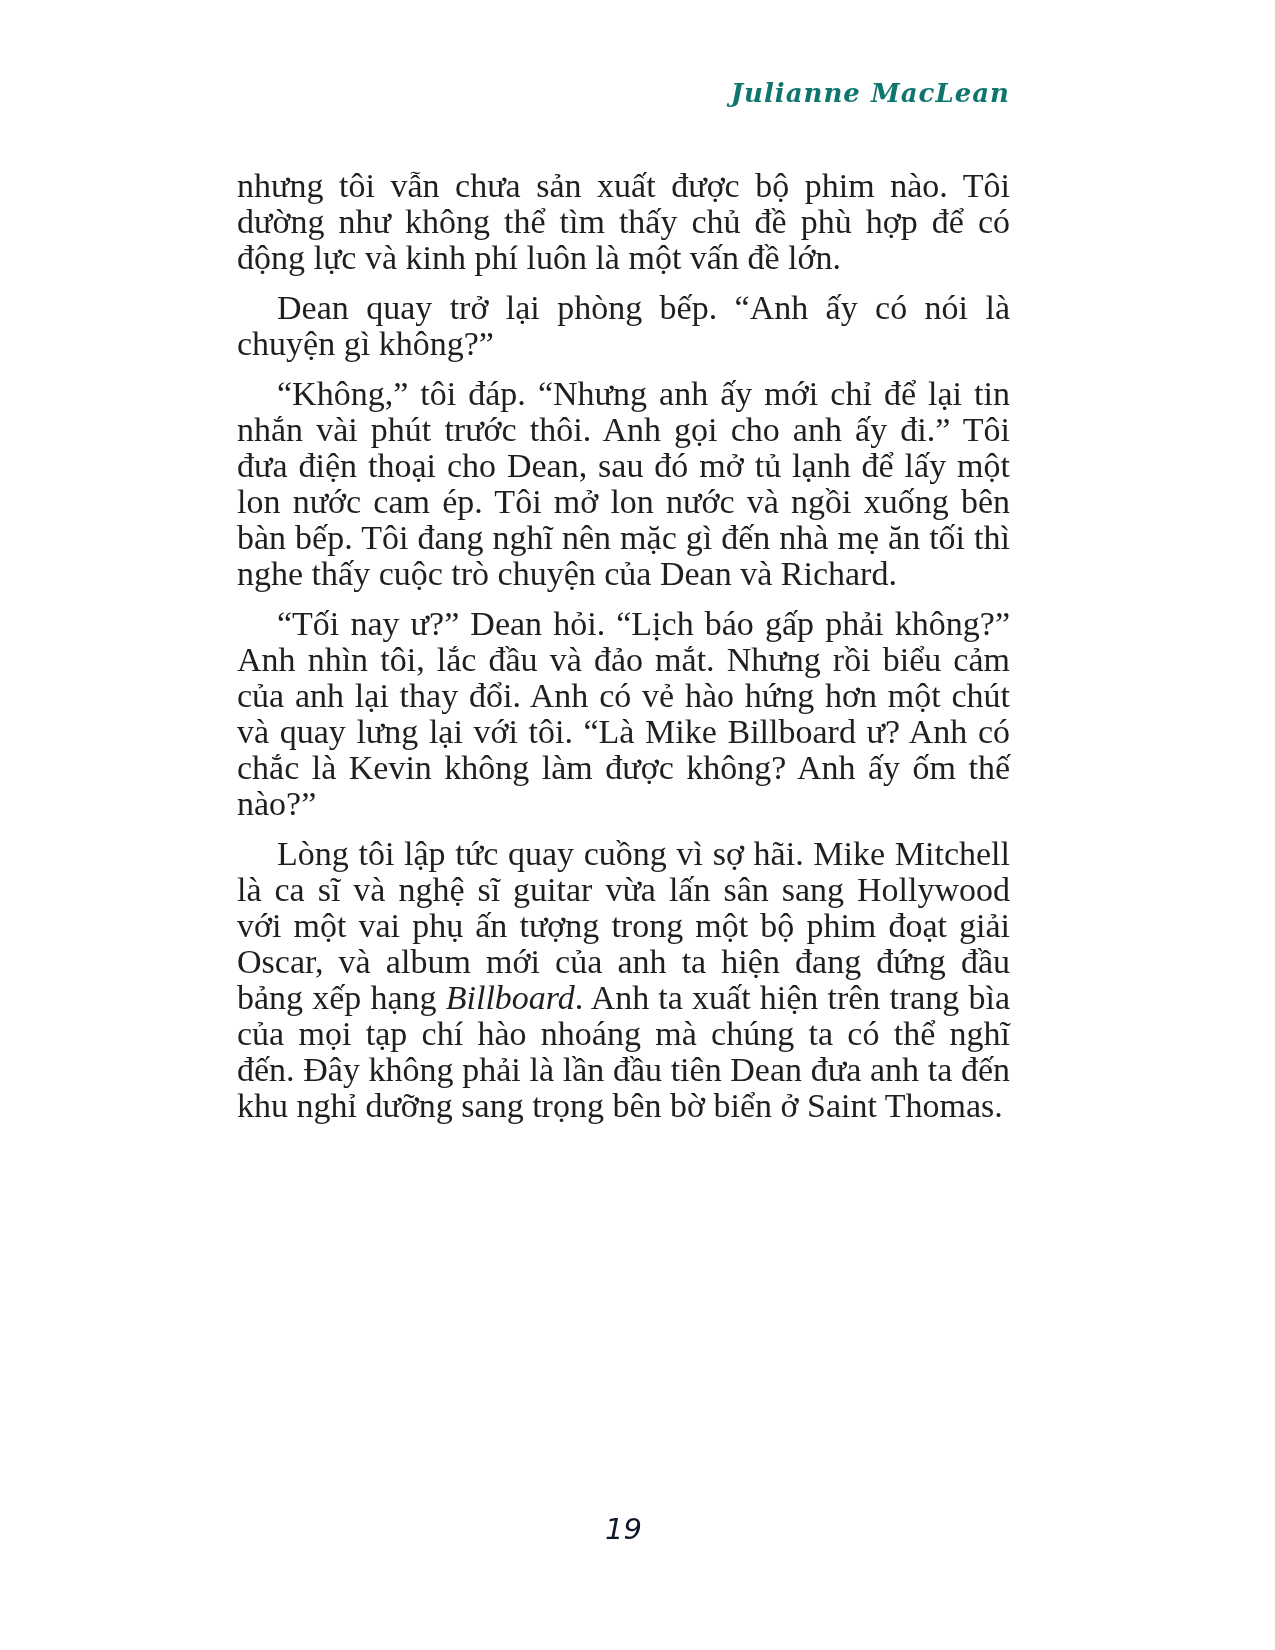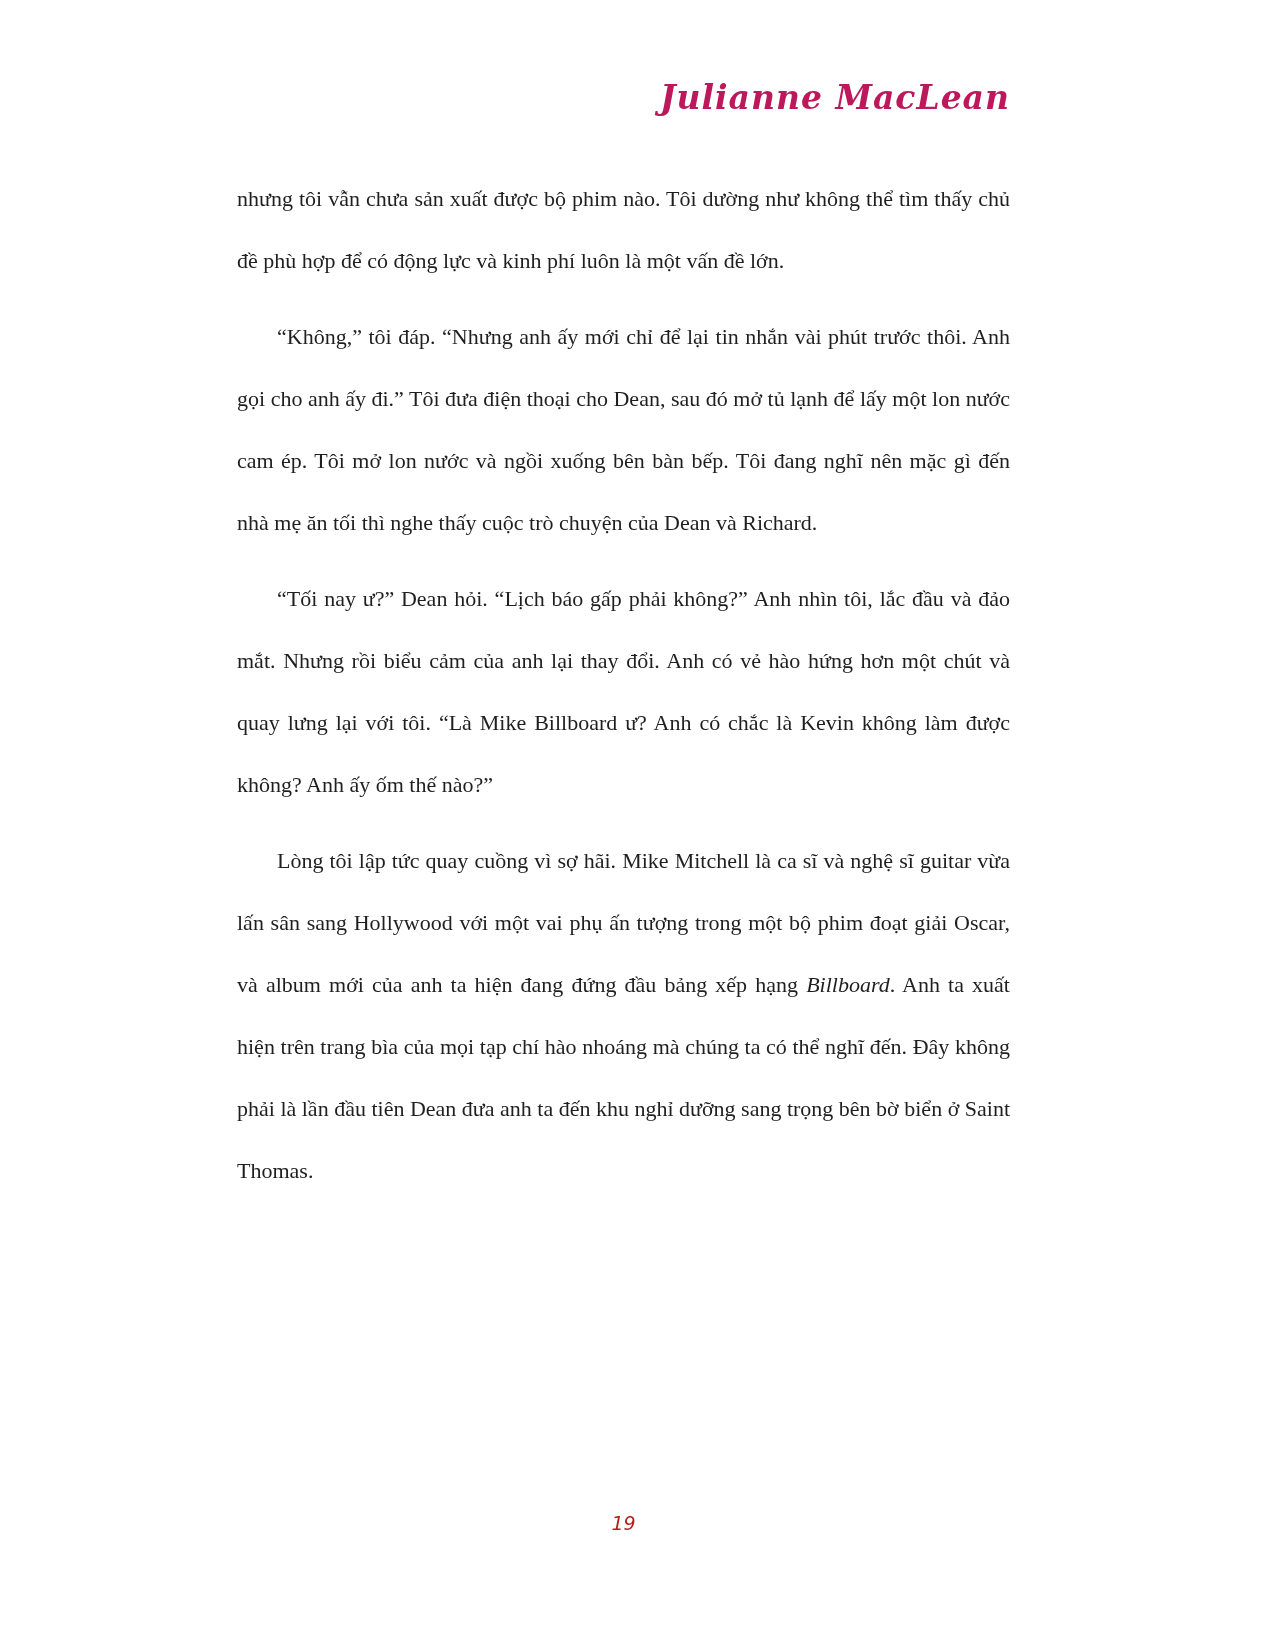--- a/index.html
+++ b/index.html
@@ -19,31 +19,31 @@
     position: absolute;
     top: 78px;
     left: 237px;
     width: 773px;
     text-align: right;
   }
   .author {
     font-family: "DejaVu Serif", serif;
     font-style: italic;
     font-weight: 600;
-    font-size: 33px;
+    font-size: 26px;
     letter-spacing: 1px;
-    color: #be185d;
+    color: #0f766e;
   }
   .body-text {
     position: absolute;
     top: 168px;
     left: 237px;
     width: 773px;
-    font-size: 22px;
-    line-height: 62px;
+    font-size: 34px;
+    line-height: 36px;
     text-align: justify;
     color: #1f1f1f;
   }
   .para {
     margin: 0 0 14px 0;
     text-indent: 40px;
   }
   .para.no-indent {
     text-indent: 0;
   }
@@ -52,35 +52,36 @@
   .footer {
     position: absolute;
     top: 1512px;
     left: 237px;
     width: 773px;
     text-align: center;
   }
   .page-number {
     font-family: "DejaVu Sans", sans-serif;
     font-style: italic;
-    font-size: 19px;
-    color: #b91c1c;
+    font-size: 29px;
+    color: #0f172a;
   }
 </style>
 </head>
 <body>
 
 <div class="page">
 
   <header class="header">
     <span class="author">Julianne MacLean</span>
   </header>
 
   <main class="body-text">
     <p class="para no-indent">nhưng tôi vẫn chưa sản xuất được bộ phim nào. Tôi dường như không thể tìm thấy chủ đề phù hợp để có động lực và kinh phí luôn là một vấn đề lớn.</p>
+    <p class="para">Dean quay trở lại phòng bếp. “Anh ấy có nói là chuyện gì không?”</p>
     <p class="para">“Không,” tôi đáp. “Nhưng anh ấy mới chỉ để lại tin nhắn vài phút trước thôi. Anh gọi cho anh ấy đi.” Tôi đưa điện thoại cho Dean, sau đó mở tủ lạnh để lấy một lon nước cam ép. Tôi mở lon nước và ngồi xuống bên bàn bếp. Tôi đang nghĩ nên mặc gì đến nhà mẹ ăn tối thì nghe thấy cuộc trò chuyện của Dean và Richard.</p>
     <p class="para">“Tối nay ư?” Dean hỏi. “Lịch báo gấp phải không?” Anh nhìn tôi, lắc đầu và đảo mắt. Nhưng rồi biểu cảm của anh lại thay đổi. Anh có vẻ hào hứng hơn một chút và quay lưng lại với tôi. “Là Mike Billboard ư? Anh có chắc là Kevin không làm được không? Anh ấy ốm thế nào?”</p>
     <p class="para"><span>Lòng tôi lập tức quay cuồng vì sợ hãi. Mike Mitchell là ca sĩ và nghệ sĩ guitar vừa lấn sân sang Hollywood với một vai phụ ấn tượng trong một bộ phim đoạt giải Oscar, và album mới của anh ta hiện đang đứng đầu bảng xếp hạng </span><em>Billboard</em><span>. Anh ta xuất hiện trên trang bìa của mọi tạp chí hào nhoáng mà chúng ta có thể nghĩ đến. Đây không phải là lần đầu tiên Dean đưa anh ta đến khu nghỉ dưỡng sang trọng bên bờ biển ở Saint Thomas.</span></p>
   </main>
 
   <footer class="footer">
     <span class="page-number">19</span>
   </footer>
 
 </div>

